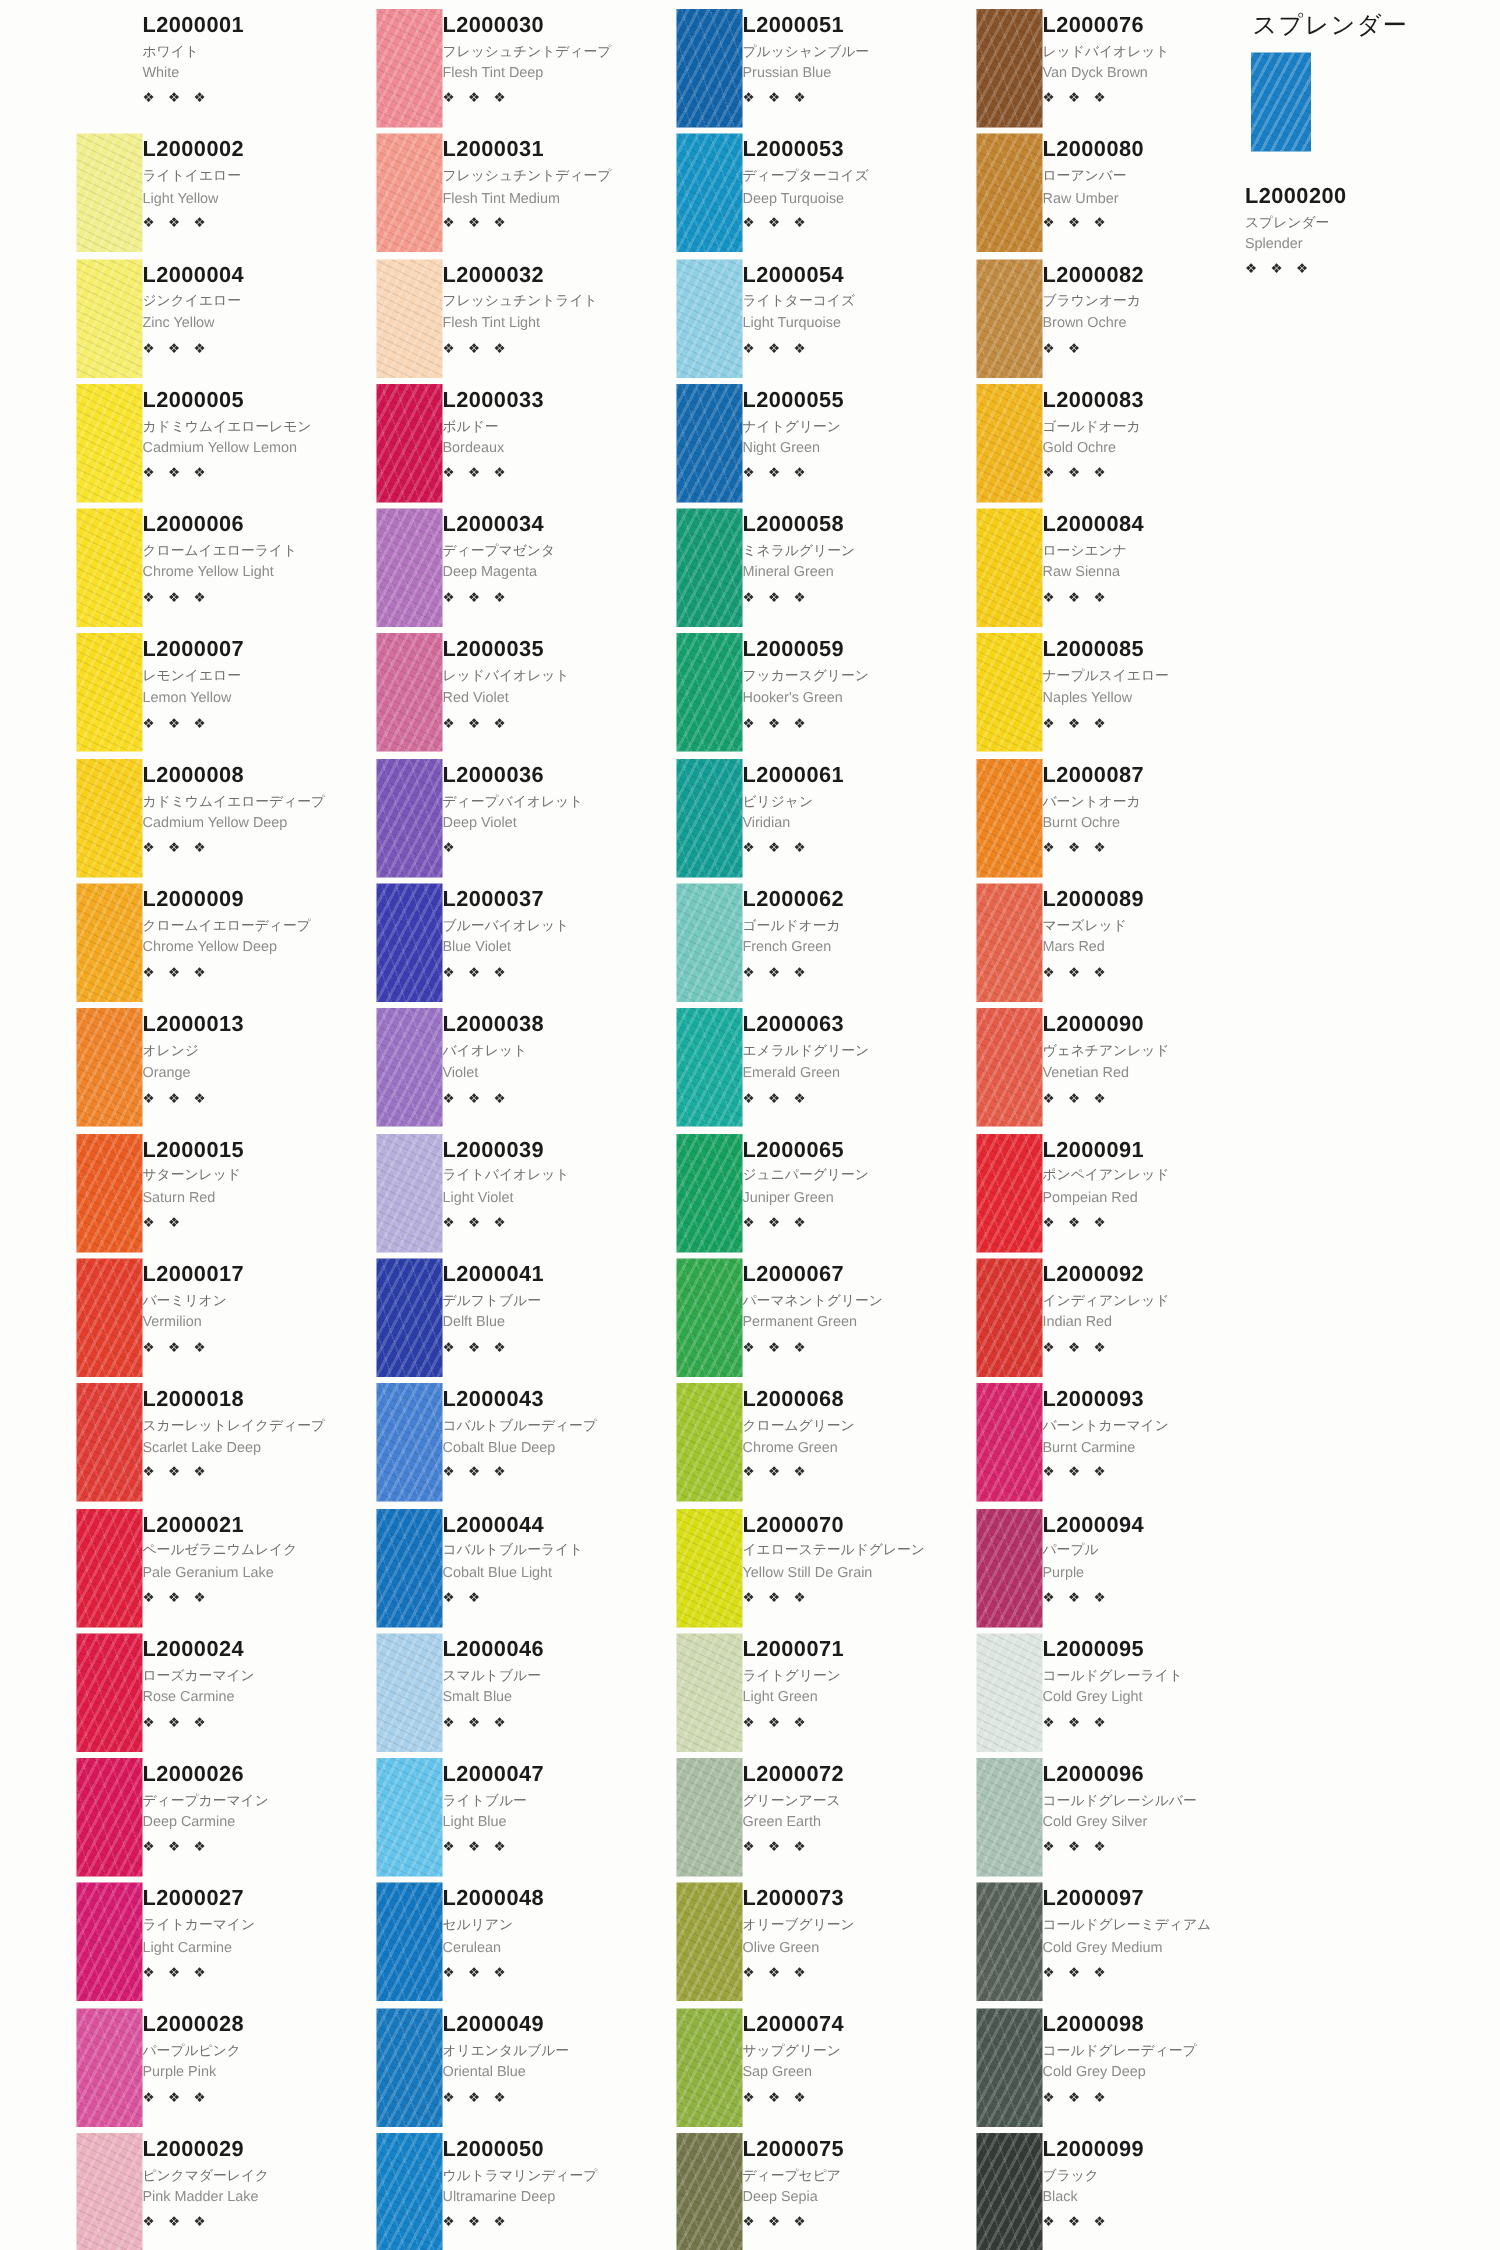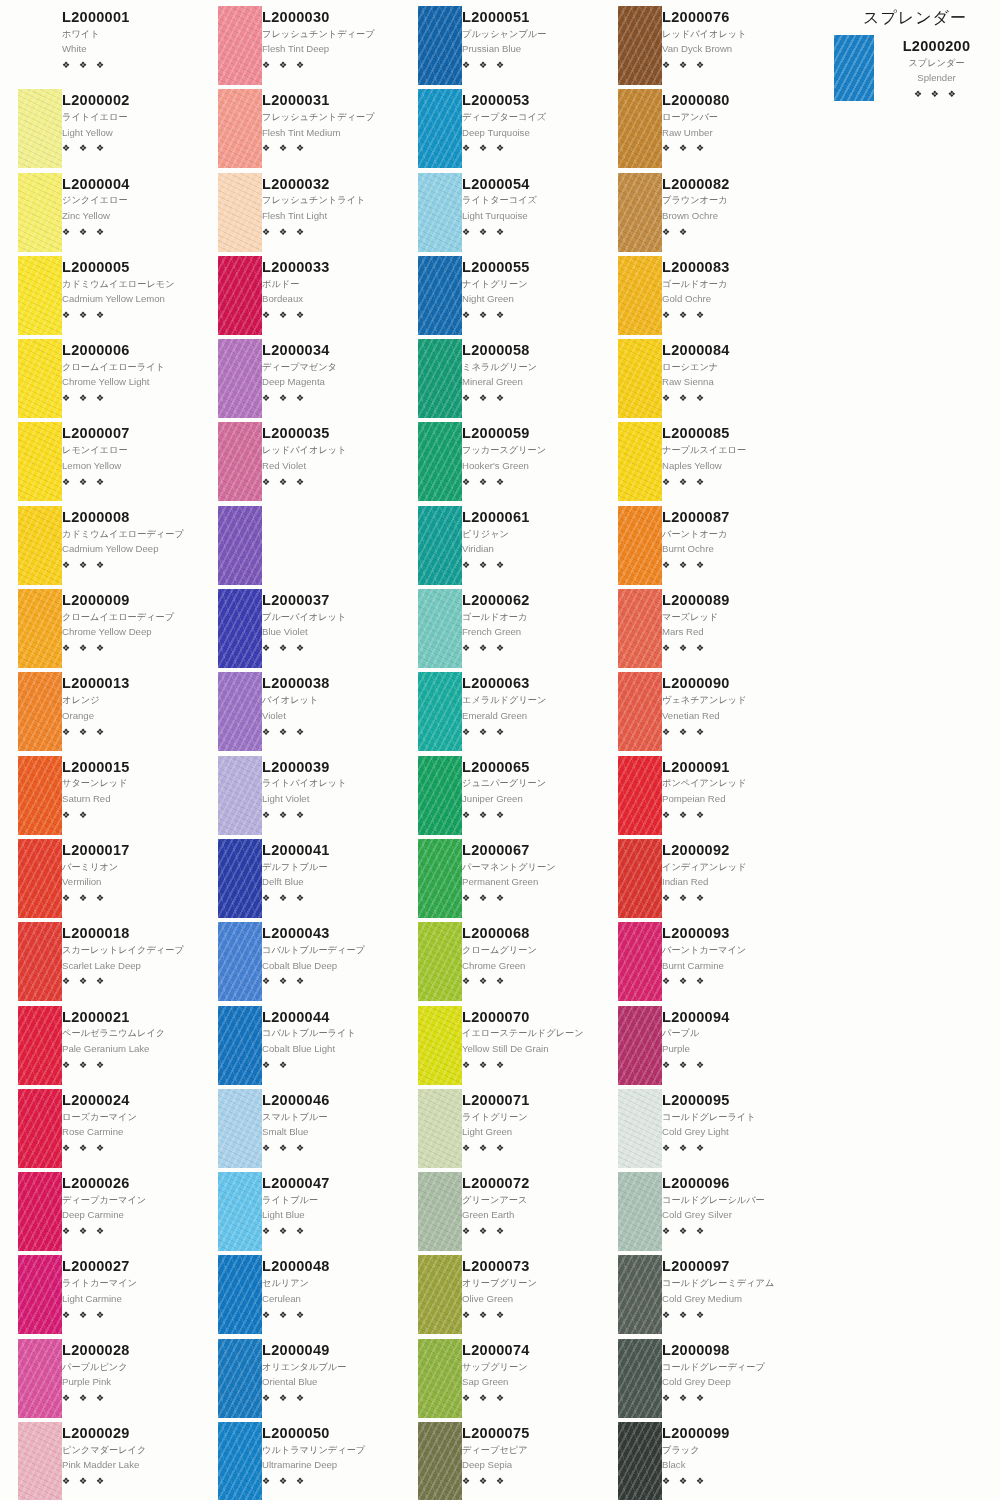--- a/index.html
+++ b/index.html
@@ -13,20 +13,21 @@
     font-family: "Liberation Sans", "DejaVu Sans", sans-serif;
     position: relative;
     overflow: hidden;
   }
   #sheet {
     width: 1000px;
     height: 1500px;
     position: relative;
     background: #fdfdfb;
     box-sizing: border-box;
+    padding-left: 33px;
   }
   .columns {
     display: flex;
     flex-direction: row;
     padding-top: 6px;
     box-sizing: border-box;
   }
   .column {
     width: 200px;
     display: flex;
@@ -103,32 +104,33 @@
     letter-spacing: 3.2px;
     line-height: 1;
     margin-top: 5px;
   }
   
   .splender {
     position: absolute;
     left: 830px;
     top: 6px;
     width: 165px;
-    text-align: center;
   }
   .splender-title {
     font-size: 16px;
     color: #1b1b1b;
     font-weight: normal;
     letter-spacing: 1px;
     margin: 2px 0 8px 5px;
     line-height: 1.2;
   }
   .splender-row {
     display: flex;
+    flex-direction: column;
+    gap: 19px;
   }
   .splender-chip-cell {
     width: 52px;
     flex: 0 0 52px;
     padding-left: 4px;
     box-sizing: border-box;
   }
   .splender-chip {
     width: 40px;
     height: 66px;
@@ -413,20 +415,26 @@
           <div class="info">
             <div class="code">L2000035</div>
             <div class="jp">レッドバイオレット</div>
             <div class="en">Red Violet</div>
             <div class="stars">❖ ❖ ❖</div>
           </div>
         </div>
         <div class="swatch-row">
           <div class="chip-cell">
             <div class="chip" style="background: rgb(122, 86, 184);"></div>
+          </div>
+          <div class="info">
+            <div class="code">L2000036</div>
+            <div class="jp">ディープバイオレット</div>
+            <div class="en">Deep Violet</div>
+            <div class="stars">❖</div>
           </div>
         </div>
         <div class="swatch-row">
           <div class="chip-cell">
             <div class="chip" style="background: rgb(60, 61, 176);"></div>
           </div>
           <div class="info">
             <div class="code">L2000037</div>
             <div class="jp">ブルーバイオレット</div>
             <div class="en">Blue Violet</div>

